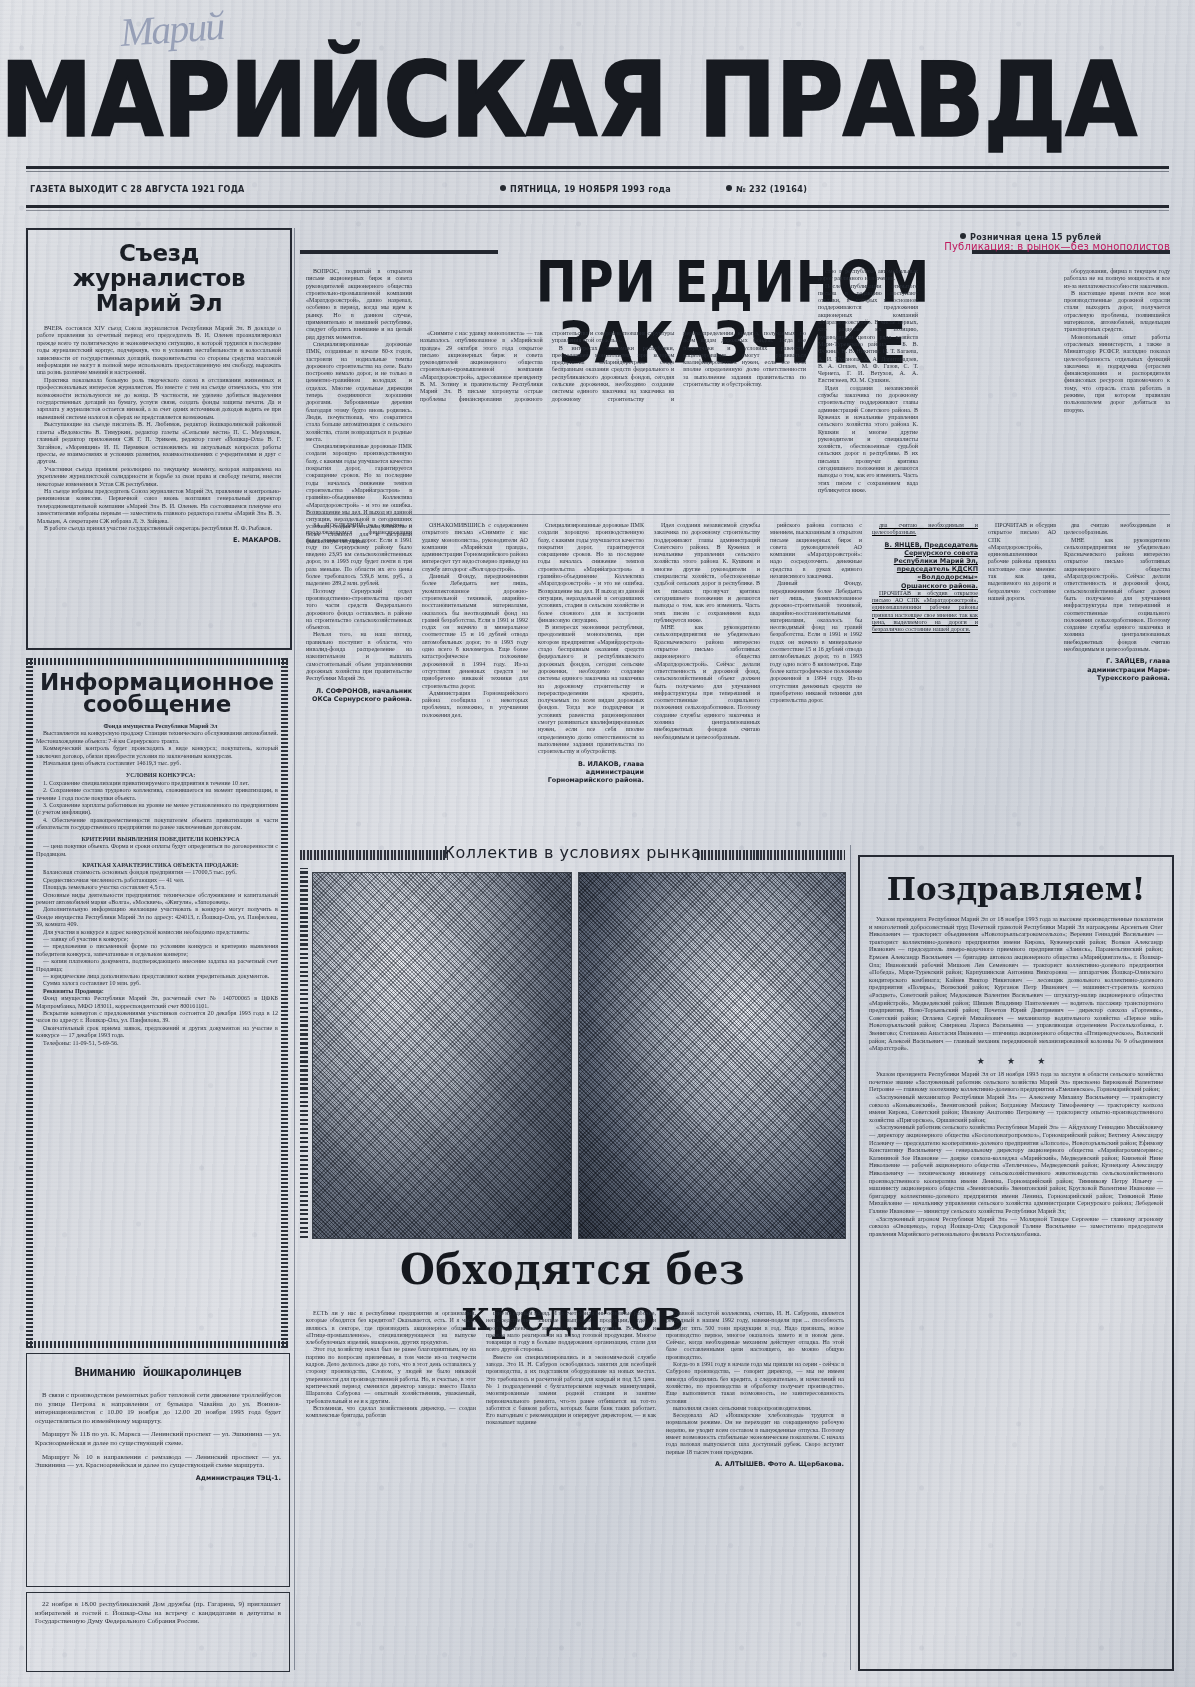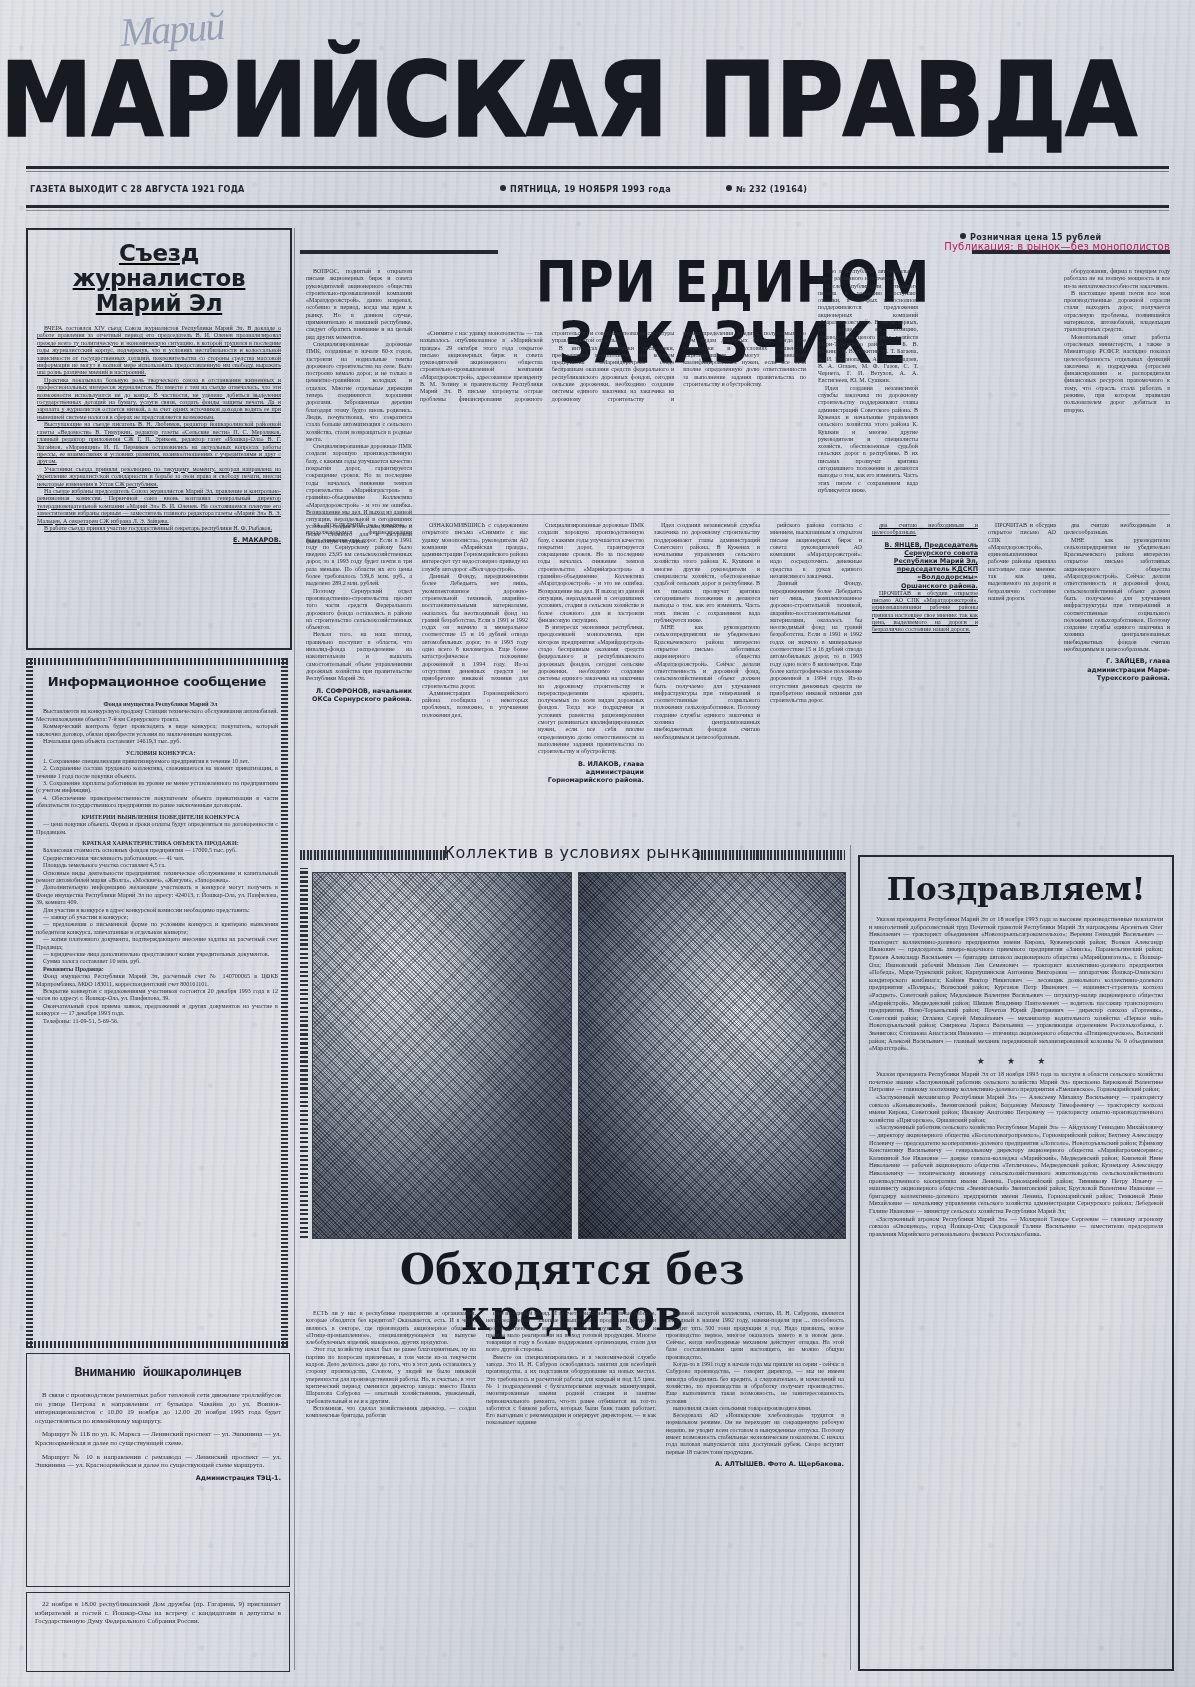--- a/index.html
+++ b/index.html
@@ -72,21 +72,20 @@
   #infobar .r{position:absolute;left:934px;top:4px;margin-top:48px;}
   .bullet{display:inline-block;width:6px;height:6px;border-radius:50%;background:#24282f;margin-right:4px;vertical-align:1px;}
   #headrule2{position:absolute;left:26px;top:205px;width:1143px;height:3px;background:#23272f;}
   #headrule2b{position:absolute;left:26px;top:210px;width:1143px;height:1px;background:#4a505c;opacity:.55;}
 
   
   .vrule{position:absolute;width:1px;background:#6a7180;opacity:.75;}
   #szezd-box{
     position:absolute;left:26px;top:228px;width:262px;height:418px;
     border:2.5px solid #262a33;
-    text-decoration:underline;
   }
   #szezd-box .inner{padding:9px 9px 4px 9px;}
   h1.hl-szezd{
     font-family:"DejaVu Sans", sans-serif;font-weight:bold;
     font-size:23px;line-height:25px;text-align:center;margin:2px 0 9px 0;
     color:#1a1e25;letter-spacing:-.3px;
   }
   .sig{font-family:"DejaVu Sans",sans-serif;font-weight:bold;font-size:6.4px;
        text-align:right;line-height:8.2px;margin-top:4px;color:#23272f;}
 
@@ -99,21 +98,21 @@
   .ornbox .orn-l,.ornbox .orn-r{
     position:absolute;top:0;bottom:0;width:7px;
     background:repeating-linear-gradient(0deg,#2b3039 0 1.6px,transparent 1.6px 4px);
   }
   .ornbox .orn-t{top:0;} .ornbox .orn-b{bottom:0;}
   .ornbox .orn-l{left:0;} .ornbox .orn-r{right:0;}
   .ornbox .oinner{position:absolute;left:10px;right:10px;top:11px;bottom:10px;}
 
   h2.boxhl{
     font-family:"DejaVu Sans",sans-serif;font-weight:bold;
-    font-size:13px;line-height:22px;text-align:center;color:#1c2028;
+    font-size:23px;line-height:22px;text-align:center;color:#1c2028;
     margin:2px 0 8px 0;letter-spacing:-.2px;
   }
   h2.boxhl.sm{font-size:13px;line-height:20px;font-family:Liberation Mono, monospace;}
   .bold{font-weight:bold;}
   .tcenter{text-align:center;text-indent:0;}
 
   #plainbox1{position:absolute;left:26px;top:1353px;width:262px;height:232px;border:1.6px solid #2b3039;}
   #plainbox1 .pinner{padding:7px 8px;}
   #plainbox2{position:absolute;left:26px;top:1592px;width:262px;height:78px;border:1.6px solid #2b3039;}
   #plainbox2 .pinner{padding:7px 8px;}

